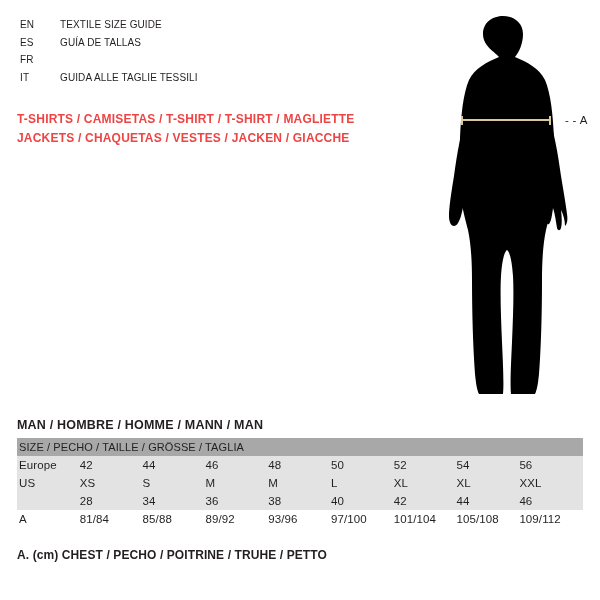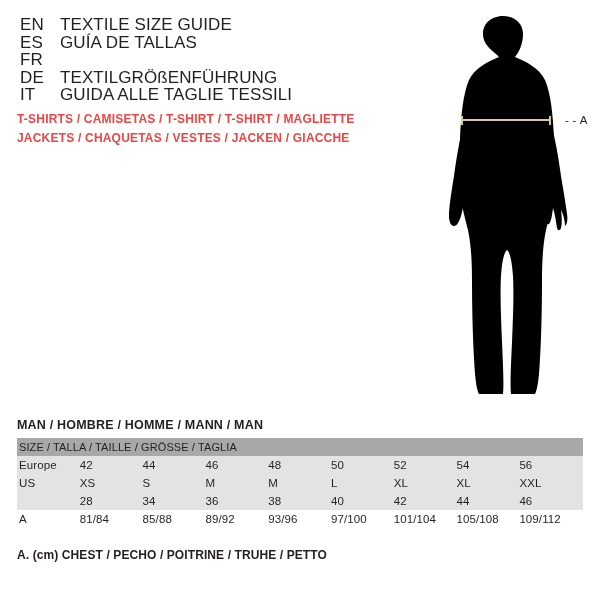--- a/index.html
+++ b/index.html
@@ -19,21 +19,21 @@
   
   .lang-block {
     position: absolute;
     left: 20px;
     top: 16px;
     width: 360px;
   }
   .lang-row {
     display: flex;
     align-items: baseline;
-    font-size: 17px;
+    font-size: 10px;
     line-height: 17.5px;
     letter-spacing: 0.1px;
   }
   .lang-code {
     width: 40px;
     flex: 0 0 40px;
     color: #231f20;
   }
   .lang-text {
     flex: 1 1 auto;
@@ -144,24 +144,20 @@
   <div class="lang-row">
     <span class="lang-code">EN</span>
     <span class="lang-text">TEXTILE SIZE GUIDE</span>
   </div>
   <div class="lang-row">
     <span class="lang-code">ES</span>
     <span class="lang-text">GUÍA DE TALLAS</span>
   </div>
   <div class="lang-row">
     <span class="lang-code">FR</span>
-  </div>
-  <div class="lang-row">
-    <span class="lang-code">DE</span>
-    <span class="lang-text">TEXTILGRÖßENFÜHRUNG</span>
   </div>
   <div class="lang-row">
     <span class="lang-code">IT</span>
     <span class="lang-text">GUIDA ALLE TAGLIE TESSILI</span>
   </div>
 </div>
 
 <div class="category-block">
   <div class="category-line">T-SHIRTS / CAMISETAS / T-SHIRT / T-SHIRT / MAGLIETTE</div>
   <div class="category-line">JACKETS / CHAQUETAS / VESTES / JACKEN / GIACCHE</div>
@@ -229,21 +225,21 @@
     <span>- -</span>
     <span>A</span>
   </div>
 </div>
 
 <div class="table-section">
   <div class="man-title">MAN / HOMBRE / HOMME / MANN / MAN</div>
   <table class="size-table">
     <tbody>
       <tr class="row-head">
-        <td class="col-label" colspan="9">SIZE / TALLA / TAILLE / GRÖSSE / TAGLIA</td>
+        <td class="col-label" colspan="9">SIZE / PECHO / TAILLE / GRÖSSE / TAGLIA</td>
       </tr>
       <tr class="row-grey">
         <td class="col-label">Europe</td>
         <td class="cell">42</td>
         <td class="cell">44</td>
         <td class="cell">46</td>
         <td class="cell">48</td>
         <td class="cell">50</td>
         <td class="cell">52</td>
         <td class="cell">54</td>

